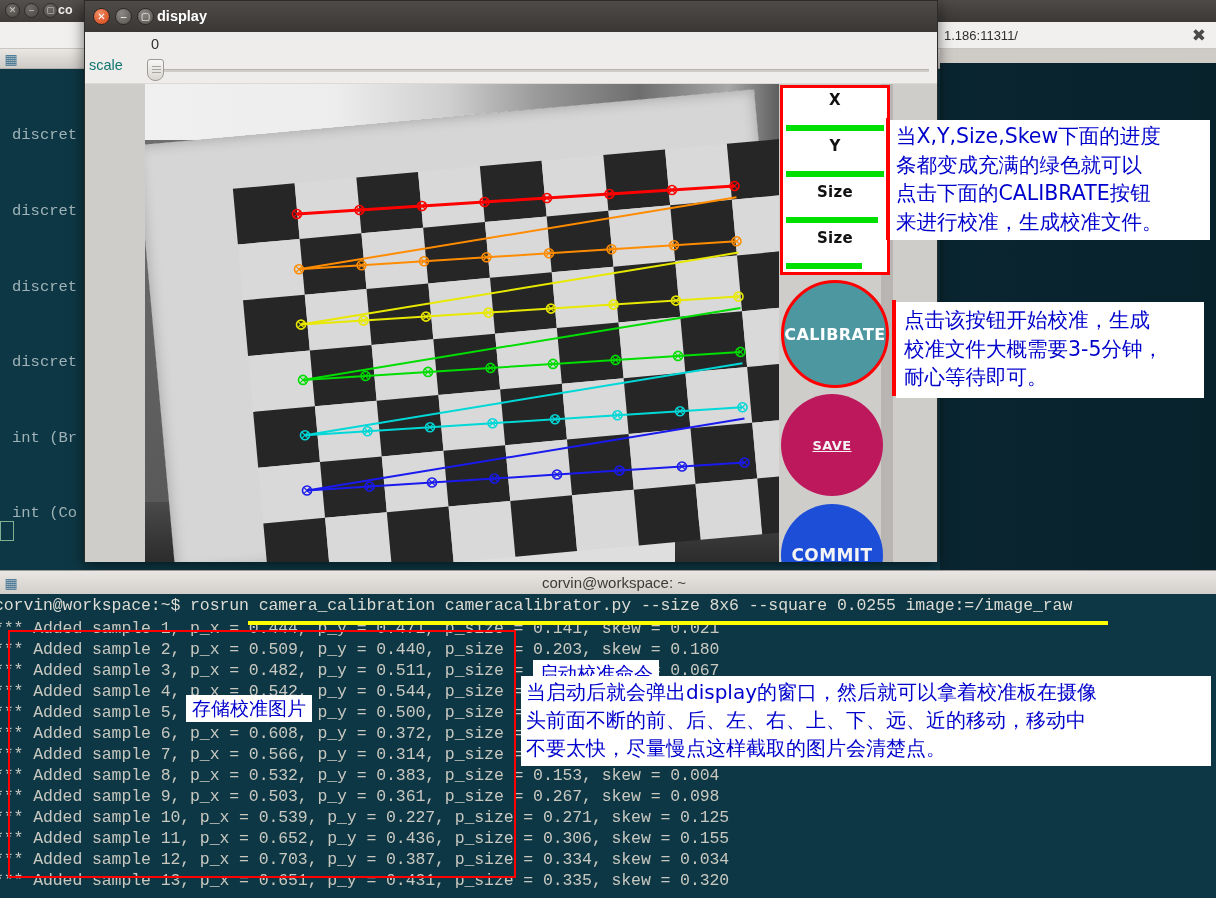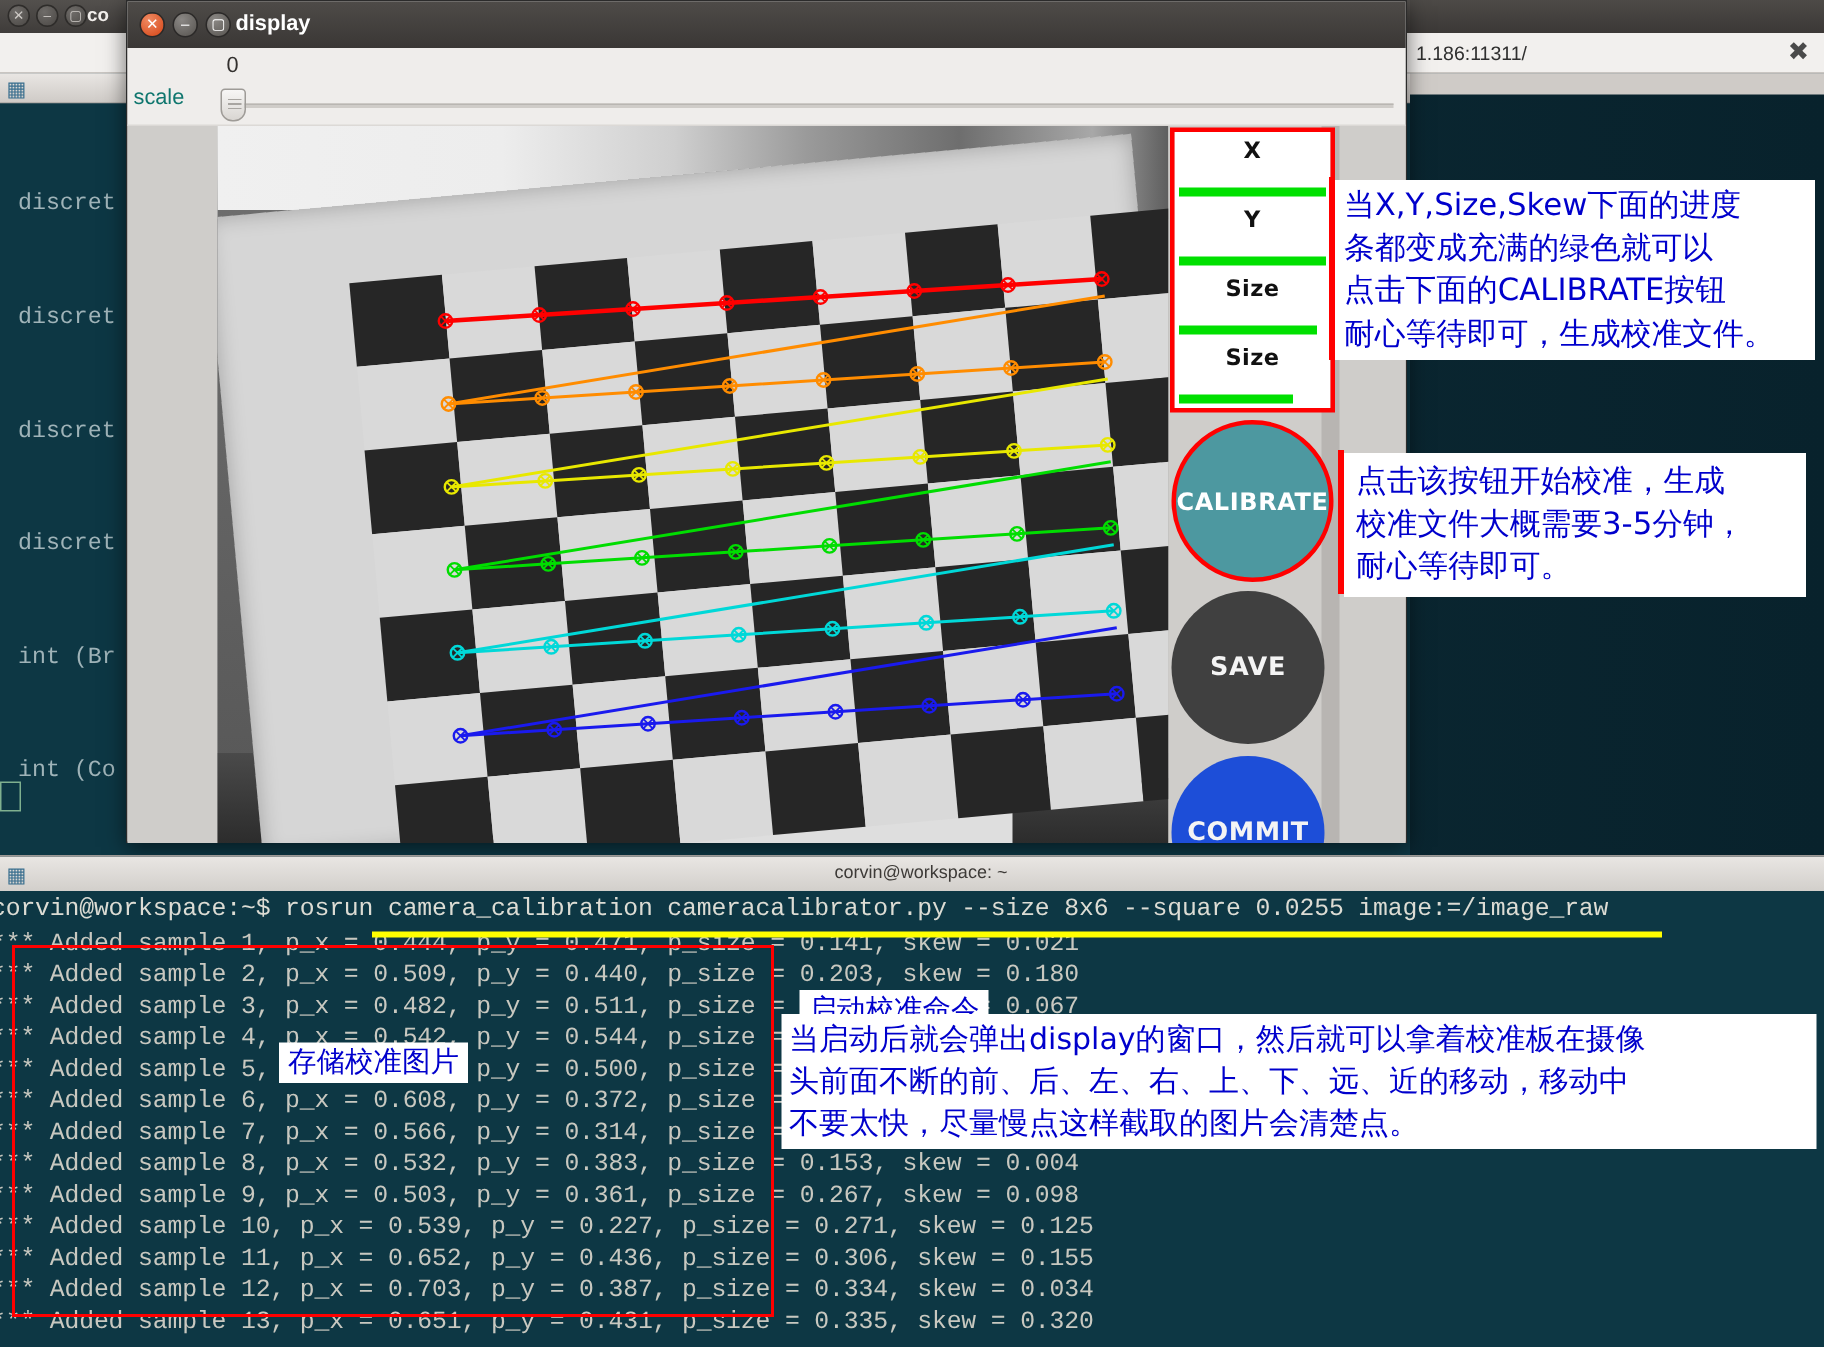--- a/index.html
+++ b/index.html
@@ -193,21 +193,21 @@
     display: flex; align-items: center; justify-content: center;
     font-family: "DejaVu Sans", sans-serif; font-weight: bold; letter-spacing: .4px;
     color: #ffffff; user-select: none;
   }
   .btn-calibrate {
     left: 2px; top: 196px; width: 108px; height: 108px;
     background: #4d98a0; font-size: 16px; border: 3px solid #ff0000;
   }
   .btn-save {
     left: 2px; top: 310px; width: 102px; height: 102px;
-    background: #404040; font-size: 17px; color: #f4f4f4;
+    background: #be185d; font-size: 13px; color: #f4f4f4; text-decoration: underline;
   }
   .btn-commit {
     left: 2px; top: 420px; width: 102px; height: 102px;
     background: #1d4ed8; font-size: 17px; color: #f4f4f4;
   }
   .panel-scrollbar {
     position: absolute; right: 46px; top: 0; width: 12px; height: 478px;
     background: #b8b5b2;
   }
 
@@ -243,21 +243,21 @@
   .callout-store { left: 186px; top: 695px; }
 
   
   .bterm-title {
     position: absolute; left: 0; top: 570px; width: 1216px; height: 24px;
     background: linear-gradient(180deg, #e9e6e3 0%, #d2cfcb 100%);
     border-top: 1px solid #9b9794;
   }
   .bterm-title-text {
     position: absolute; left: 0; right: 0; top: 3px; text-align: center;
-    font-size: 12px; color: #3d3a37; padding-left: 12px;
+    font-size: 15px; color: #3d3a37; padding-left: 12px;
   }
   .bterm-icon {
     position: absolute; left: 3px; top: 4px; width: 16px; height: 16px;
     color: #3a6f8f; font-size: 14px; line-height: 16px; text-align: center;
   }
   .bterm-body {
     position: absolute; left: 0; top: 594px; width: 1216px; height: 304px;
     background: #0d3744; overflow: hidden;
     font-family: "Liberation Mono", "DejaVu Sans Mono", monospace;
   }
@@ -726,21 +726,21 @@
       </div>
     </div>
   </div>
 
   <div class="ann-rule" style="left:886px; top:118px; height:122px;"></div>
   <div class="ann-rule" style="left:892px; top:300px; height:96px;"></div>
 
   <div class="callout callout-1">当X,Y,Size,Skew下面的进度
 条都变成充满的绿色就可以
 点击下面的CALIBRATE按钮
-耐心等待即可，生成校准文件。</div>
+来进行校准，生成校准文件。</div>
   <div class="callout callout-2">点击该按钮开始校准，生成
 校准文件大概需要3-5分钟，
 耐心等待即可。</div>
 
   <div class="bterm-title">
     <div class="bterm-icon">▦</div>
     <div class="bterm-title-text">corvin@workspace: ~</div>
   </div>
 
   <div class="bterm-body">

